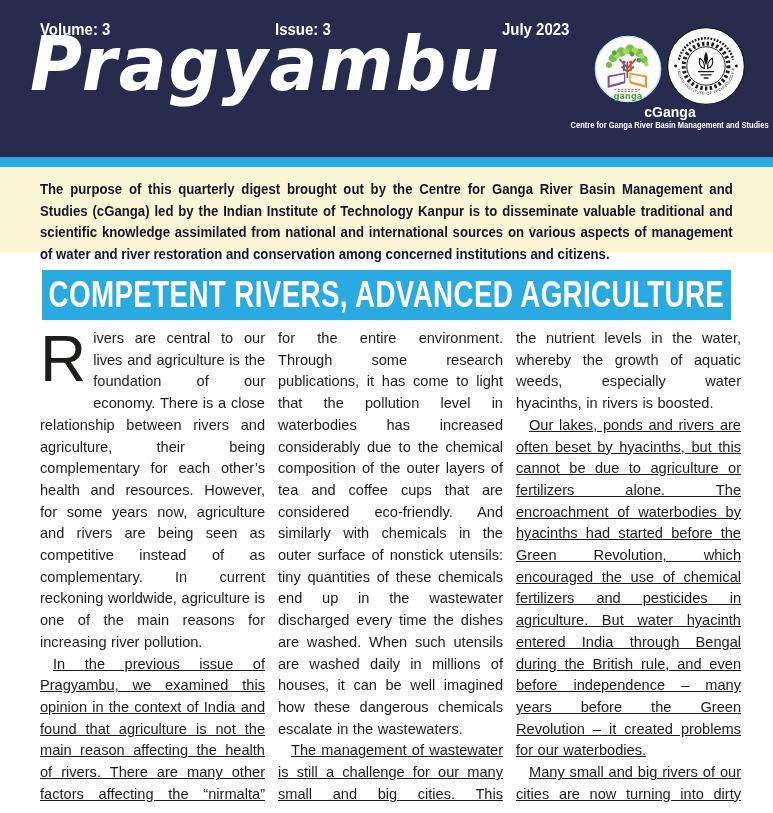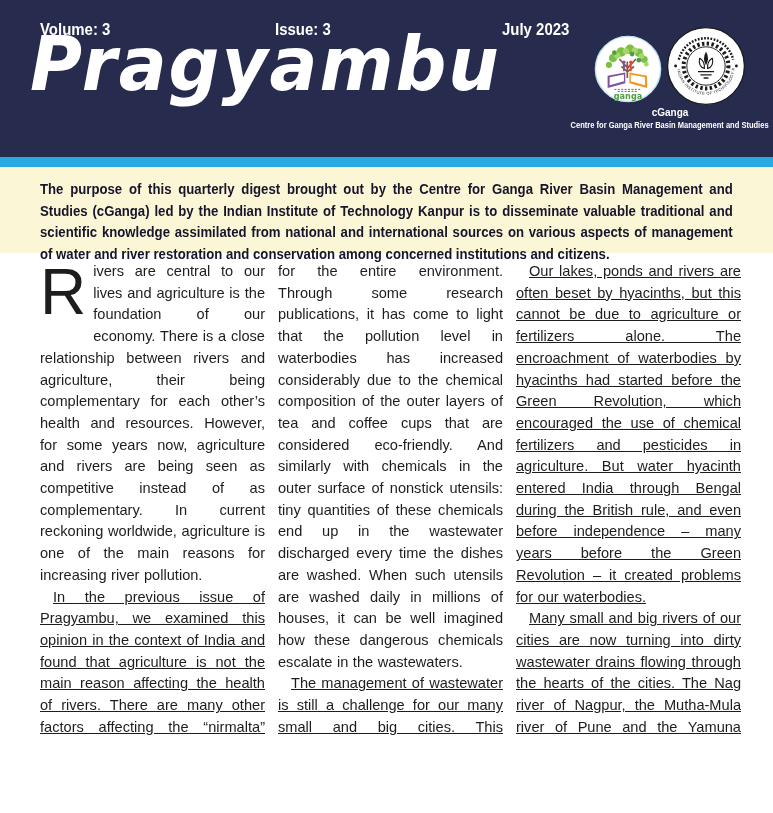--- a/index.html
+++ b/index.html
@@ -23,21 +23,21 @@
     font-size:74px;letter-spacing:2px;line-height:1.15;
     transform:scaleX(.96);transform-origin:left top;white-space:nowrap;
   }
   .org-block{
     position:absolute;right:1px;top:26px;width:204px;
     display:flex;flex-direction:column;align-items:center;
   }
   .logo-row{display:flex;align-items:center;justify-content:center;}
   .logo-cganga{width:68px;height:68px;margin-top:6px;}
   .logo-iitk{width:80px;height:80px;margin-left:4px;}
-  .org-short{color:#fff;font-size:10px;font-weight:bold;margin-top:1px;line-height:11px;}
+  .org-short{color:#fff;font-size:14px;font-weight:bold;margin-top:1px;line-height:11px;}
   .org-full{
     color:#fff;font-size:8.2px;font-weight:bold;white-space:nowrap;
     transform:scaleX(.92);transform-origin:center top;margin-top:3px;line-height:10px;
   }
 
   
   .cyan-strip{height:10px;background:#29abe2;}
   .purpose-band{background:#fbf6d6;height:86px;padding:11px 40px 0 40px;box-sizing:border-box;}
   .purpose{
     margin:0;width:815px;transform:scaleX(.85);transform-origin:left top;
@@ -154,30 +154,34 @@
     </div>
   </header>
 
   <div class="cyan-strip"></div>
 
   <section class="purpose-band">
     <p class="purpose">The purpose of this quarterly digest brought out by the Centre for Ganga River Basin Management and Studies (cGanga) led by the Indian Institute of Technology Kanpur is to disseminate valuable traditional and scientific knowledge assimilated from national and international sources on various aspects of management of water and river restoration and conservation among concerned institutions and citizens.</p>
   </section>
 
   <section class="article">
+    <div class="headline-banner">
+      <span class="headline">COMPETENT RIVERS, ADVANCED AGRICULTURE</span>
+    </div>
 
     <div class="columns">
       <div class="col">
         <p class="p"><span class="dropcap">R</span><span>ivers are central to our lives and agriculture is the foundation of our economy. There is a close relationship between rivers and agriculture, their being complementary for each other’s health and resources. However, for some years now, agriculture and rivers are being seen as competitive instead of as complementary. In current reckoning worldwide, agriculture is one of the main reasons for increasing river pollution.</span></p>
         <p class="p indent">In the previous issue of Pragyambu, we examined this opinion in the context of India and found that agriculture is not the main reason affecting the health of rivers. There are many other factors affecting the “nirmalta” (cleanliness) and health of rivers, relative to which the effects of agriculture are almost negligible. Taking the discussion forward in this issue, we will consider possible solutions for such river problems – solutions that are based</p>
       </div>
       <div class="col">
         <p class="p">for the entire environment. Through some research publications, it has come to light that the pollution level in waterbodies has increased considerably due to the chemical composition of the outer layers of tea and coffee cups that are considered eco-friendly. And similarly with chemicals in the outer surface of nonstick utensils: tiny quantities of these chemicals end up in the wastewater discharged every time the dishes are washed. When such utensils are washed daily in millions of houses, it can be well imagined how these dangerous chemicals escalate in the wastewaters.</p>
         <p class="p indent">The management of wastewater is still a challenge for our many small and big cities. This wastewater is becoming increasingly harmful day by day due to changes in our lifestyle. Many products like soaps, shampoos, hair conditioners, hair dyes, dishwashing chemicals, and detergents contain compounds of phosphorus. Substantial quantities</p>
       </div>
       <div class="col">
+        <p class="p">the nutrient levels in the water, whereby the growth of aquatic weeds, especially water hyacinths, in rivers is boosted.</p>
         <p class="p indent">Our lakes, ponds and rivers are often beset by hyacinths, but this cannot be due to agriculture or fertilizers alone. The encroachment of waterbodies by hyacinths had started before the Green Revolution, which encouraged the use of chemical fertilizers and pesticides in agriculture. But water hyacinth entered India through Bengal during the British rule, and even before independence – many years before the Green Revolution – it created problems for our waterbodies.</p>
         <p class="p indent">Many small and big rivers of our cities are now turning into dirty wastewater drains flowing through the hearts of the cities. The Nag river of Nagpur, the Mutha-Mula river of Pune and the Yamuna river of Delhi are vivid examples of this phenomenon. The reason for the high pollution levels of these rivers is the discharge of untreated urban</p>
       </div>
     </div>
   </section>
 
 </div>
 
 </body></html>

